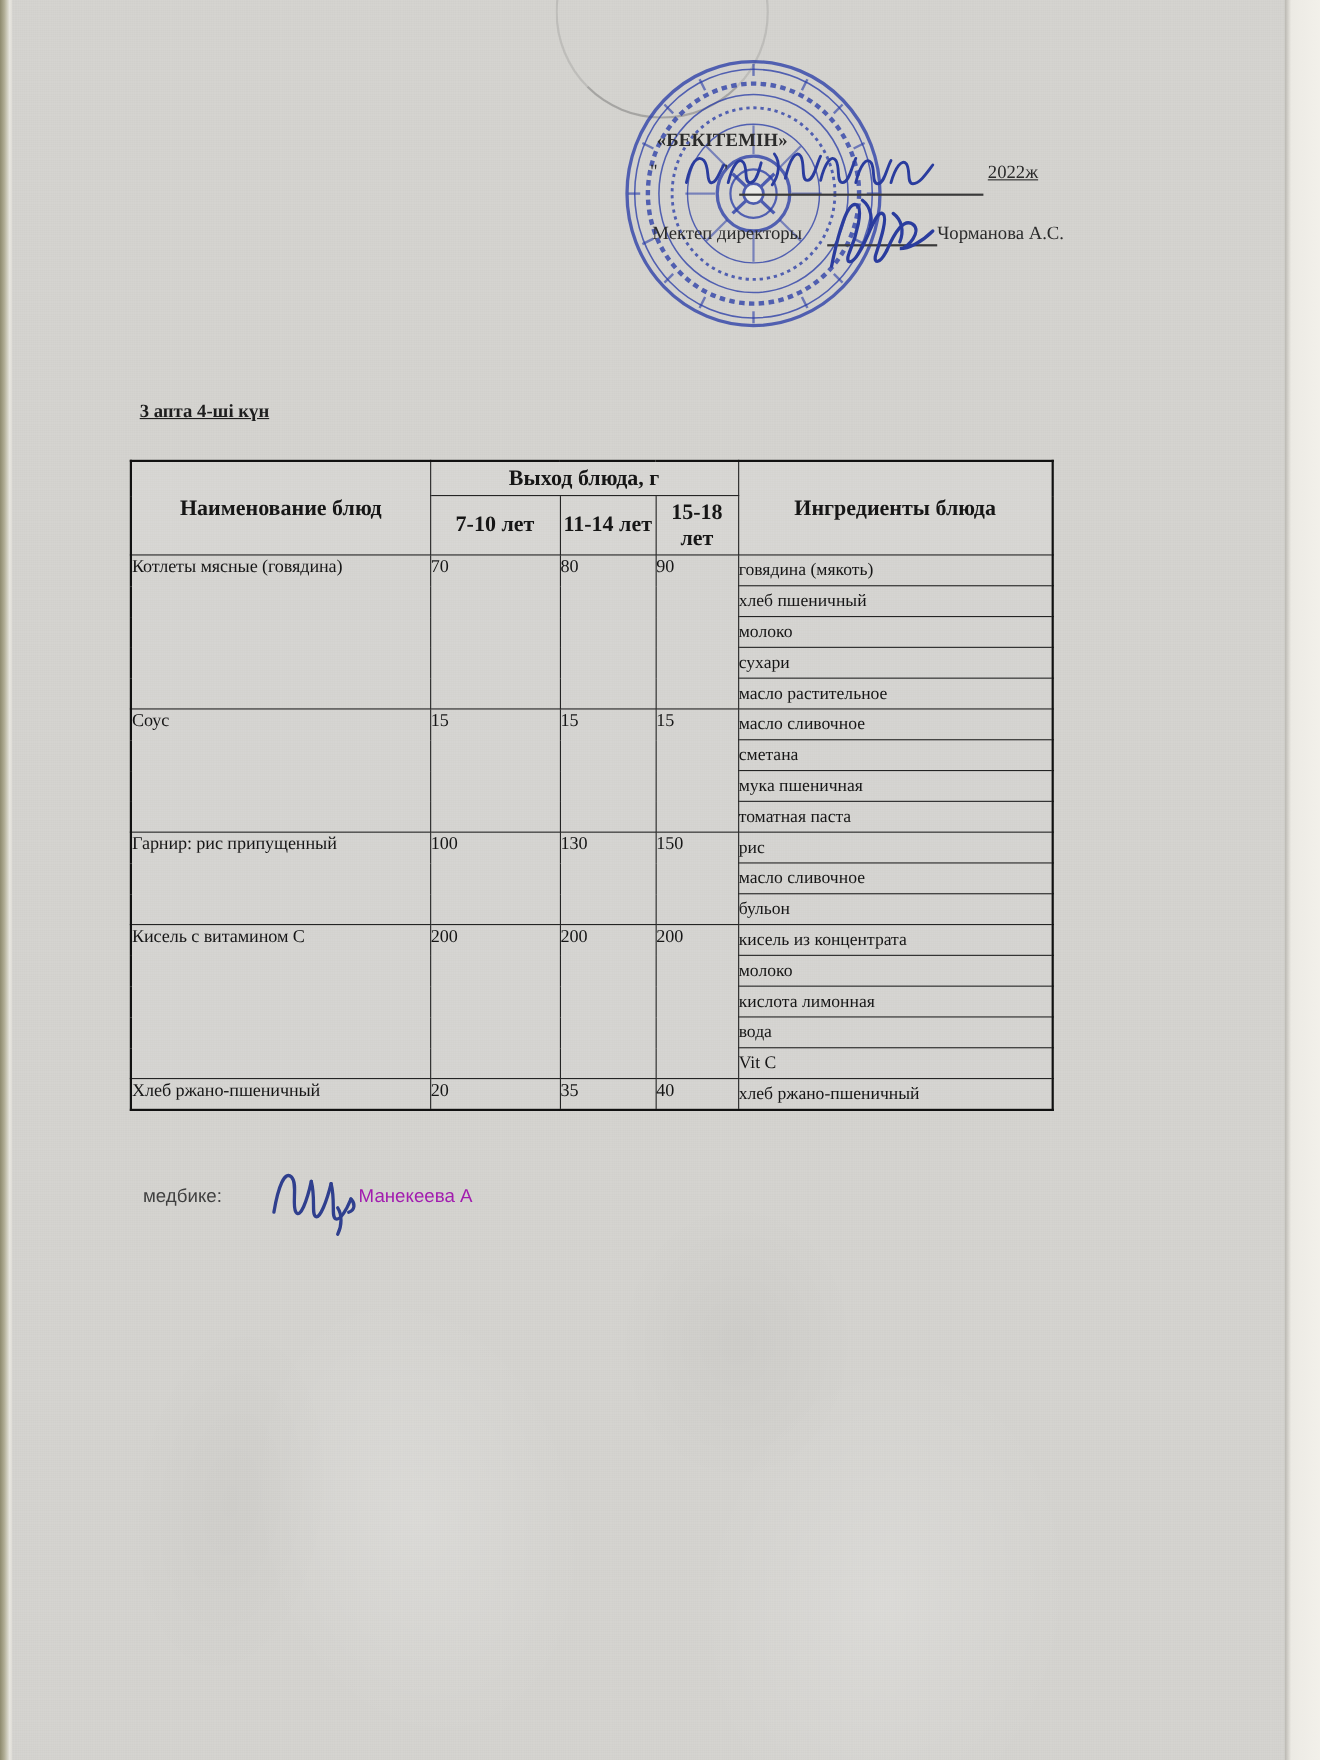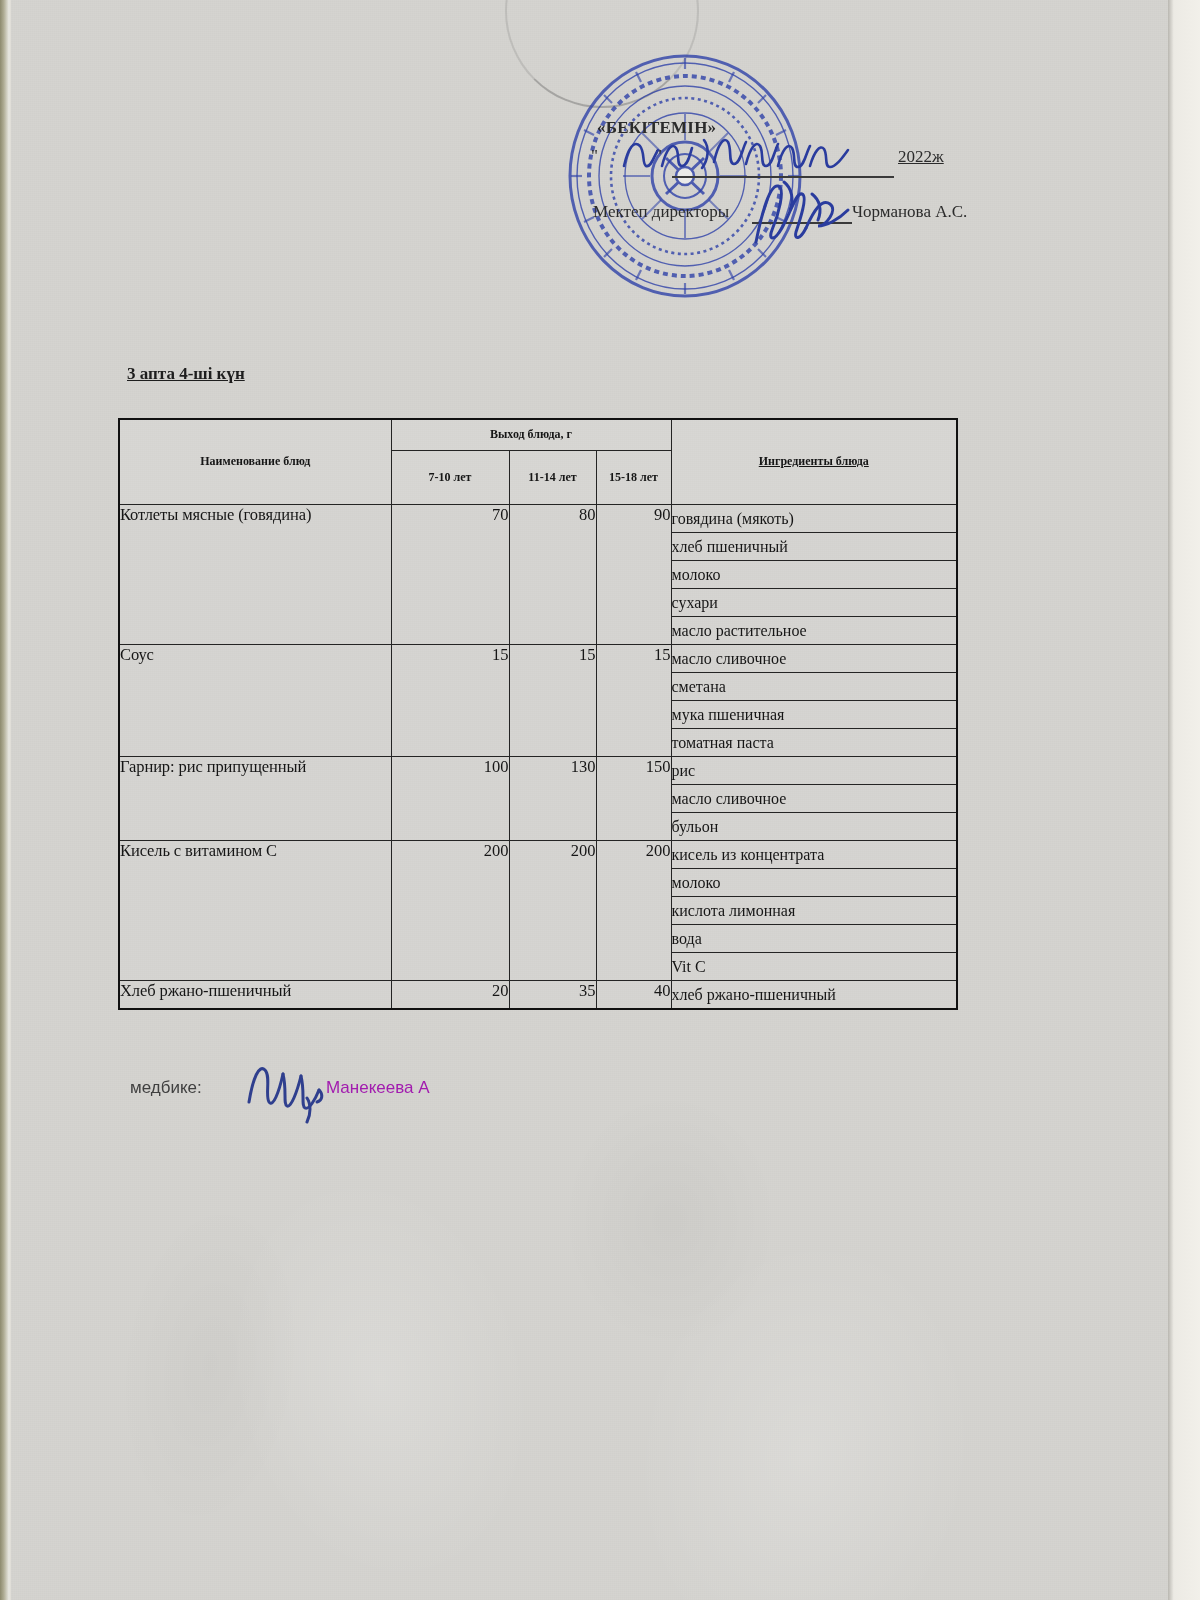--- a/index.html
+++ b/index.html
@@ -145,40 +145,40 @@
   table.menu th, table.menu td {
     border: 1px solid #242424;
     color: #161616;
     font-family: "Liberation Serif", serif;
     padding: 0;
   }
   table.menu { border: 2px solid #111; }
 
   th.h-name, th.h-out, th.h-ing, th.h-age {
     font-weight: 700;
-    font-size: 12px;
+    font-size: 20px;
     line-height: 1.12;
     background: rgba(255,255,255,0.05);
   }
   th.h-name { height: 84px; }
   th.h-out  { height: 30px; }
   th.h-age  { height: 52px; padding: 2px 1px; }
-  th.h-ing  { height: 84px; text-decoration: underline; }
+  th.h-ing  { height: 84px; }
 
   td.dish {
     vertical-align: top;
     font-size: 16.5px;
     padding: 3px 0 0 4px;
     line-height: 1.18;
     letter-spacing: -0.1px;
     margin-top: 48px;
   }
   td.qty {
     vertical-align: top;
-    text-align: right;
+    text-align: left;
     font-size: 16.5px;
     padding-top: 4px;
   }
   td.ing {
     vertical-align: middle;
     font-size: 16px;
     padding: 0 0 0 7px;
     height: 27px;
     line-height: 1.1;
   }

